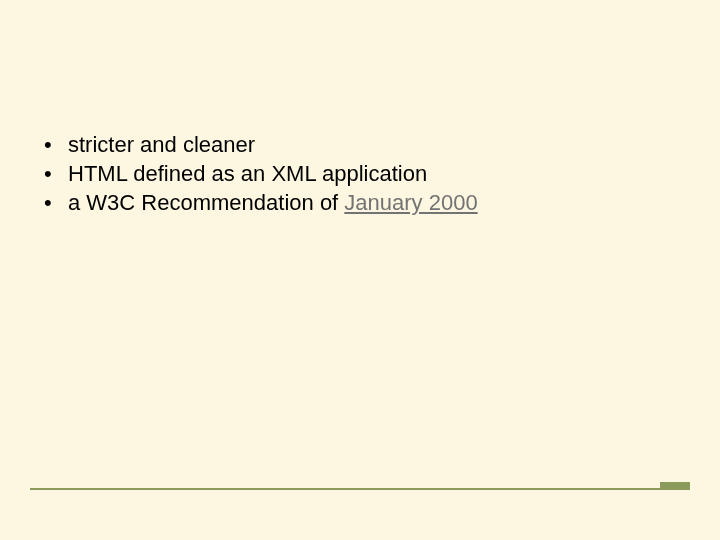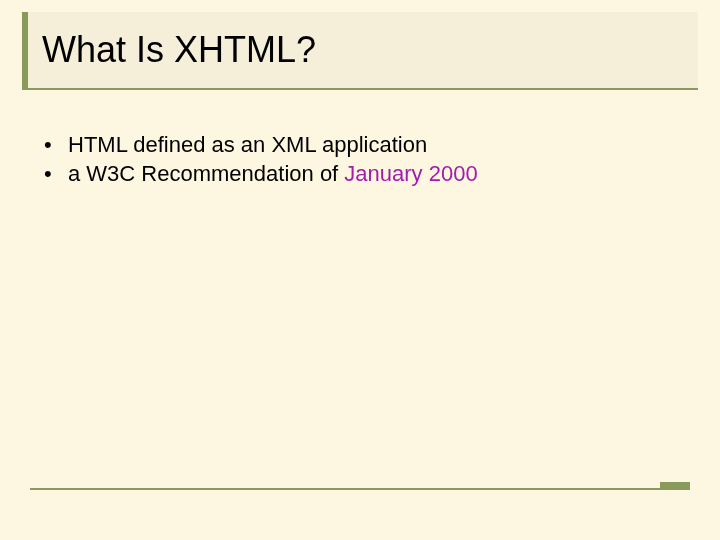--- a/index.html
+++ b/index.html
@@ -61,21 +61,22 @@
     line-height: 1.32;
   }
   ul.bullets li::before {
     content: "•";
     position: absolute;
     left: 6px;
     top: 0;
     font-size: 22px;
   }
   .link {
-    color: #a21caf;
+    color: #737373;
+    text-decoration: underline;
   }
   .footer-line {
     position: absolute;
     left: 30px;
     right: 30px;
     bottom: 50px;
     height: 2px;
     background: #8a9a5b;
   }
   .footer-tab {
@@ -85,26 +86,24 @@
     width: 30px;
     height: 6px;
     background: #8a9a5b;
   }
 </style>
 </head>
 <body>
 
 <div class="slide">
 
-  <div class="header-block">
-    <h1>What Is XHTML?</h1>
-  </div>
 
   <div class="body">
     <ul class="bullets">
+      <li><span>stricter and cleaner</span></li>
       <li><span>HTML defined as an XML application</span></li>
       <li><span>a W3C Recommendation of </span><span class="link">January 2000</span></li>
     </ul>
   </div>
 
   <div class="footer-line"></div>
   <div class="footer-tab"></div>
 
 </div>
 

